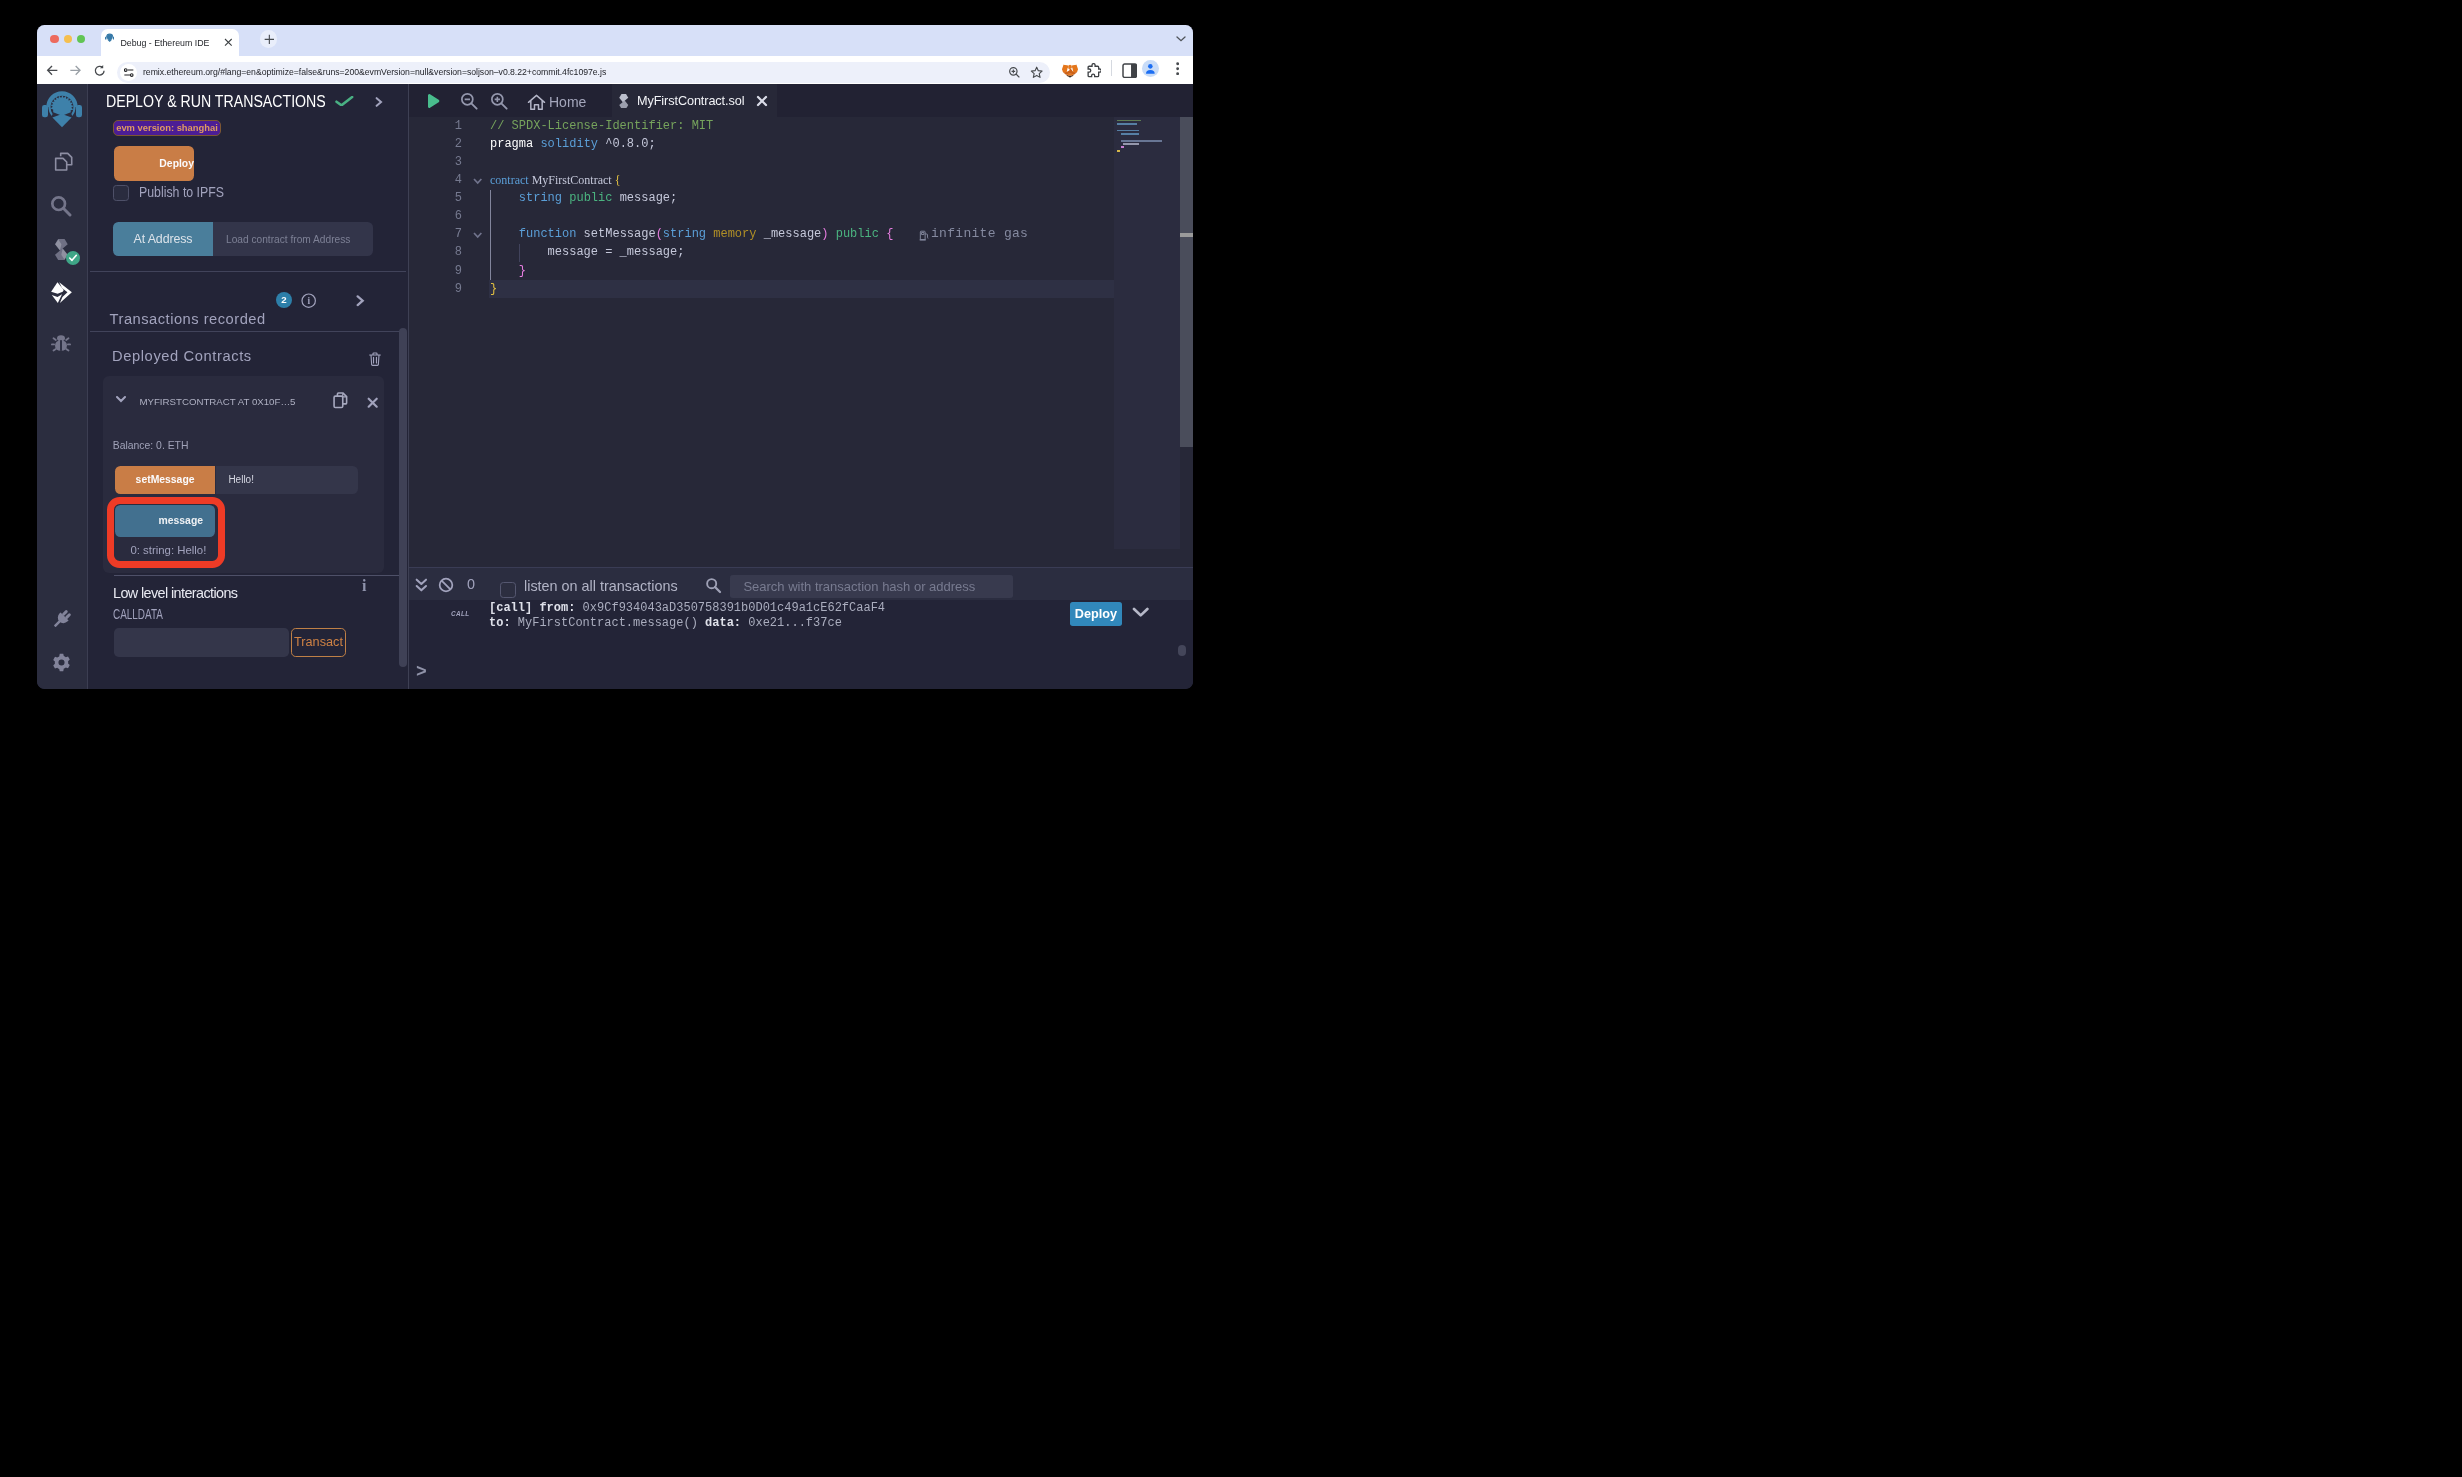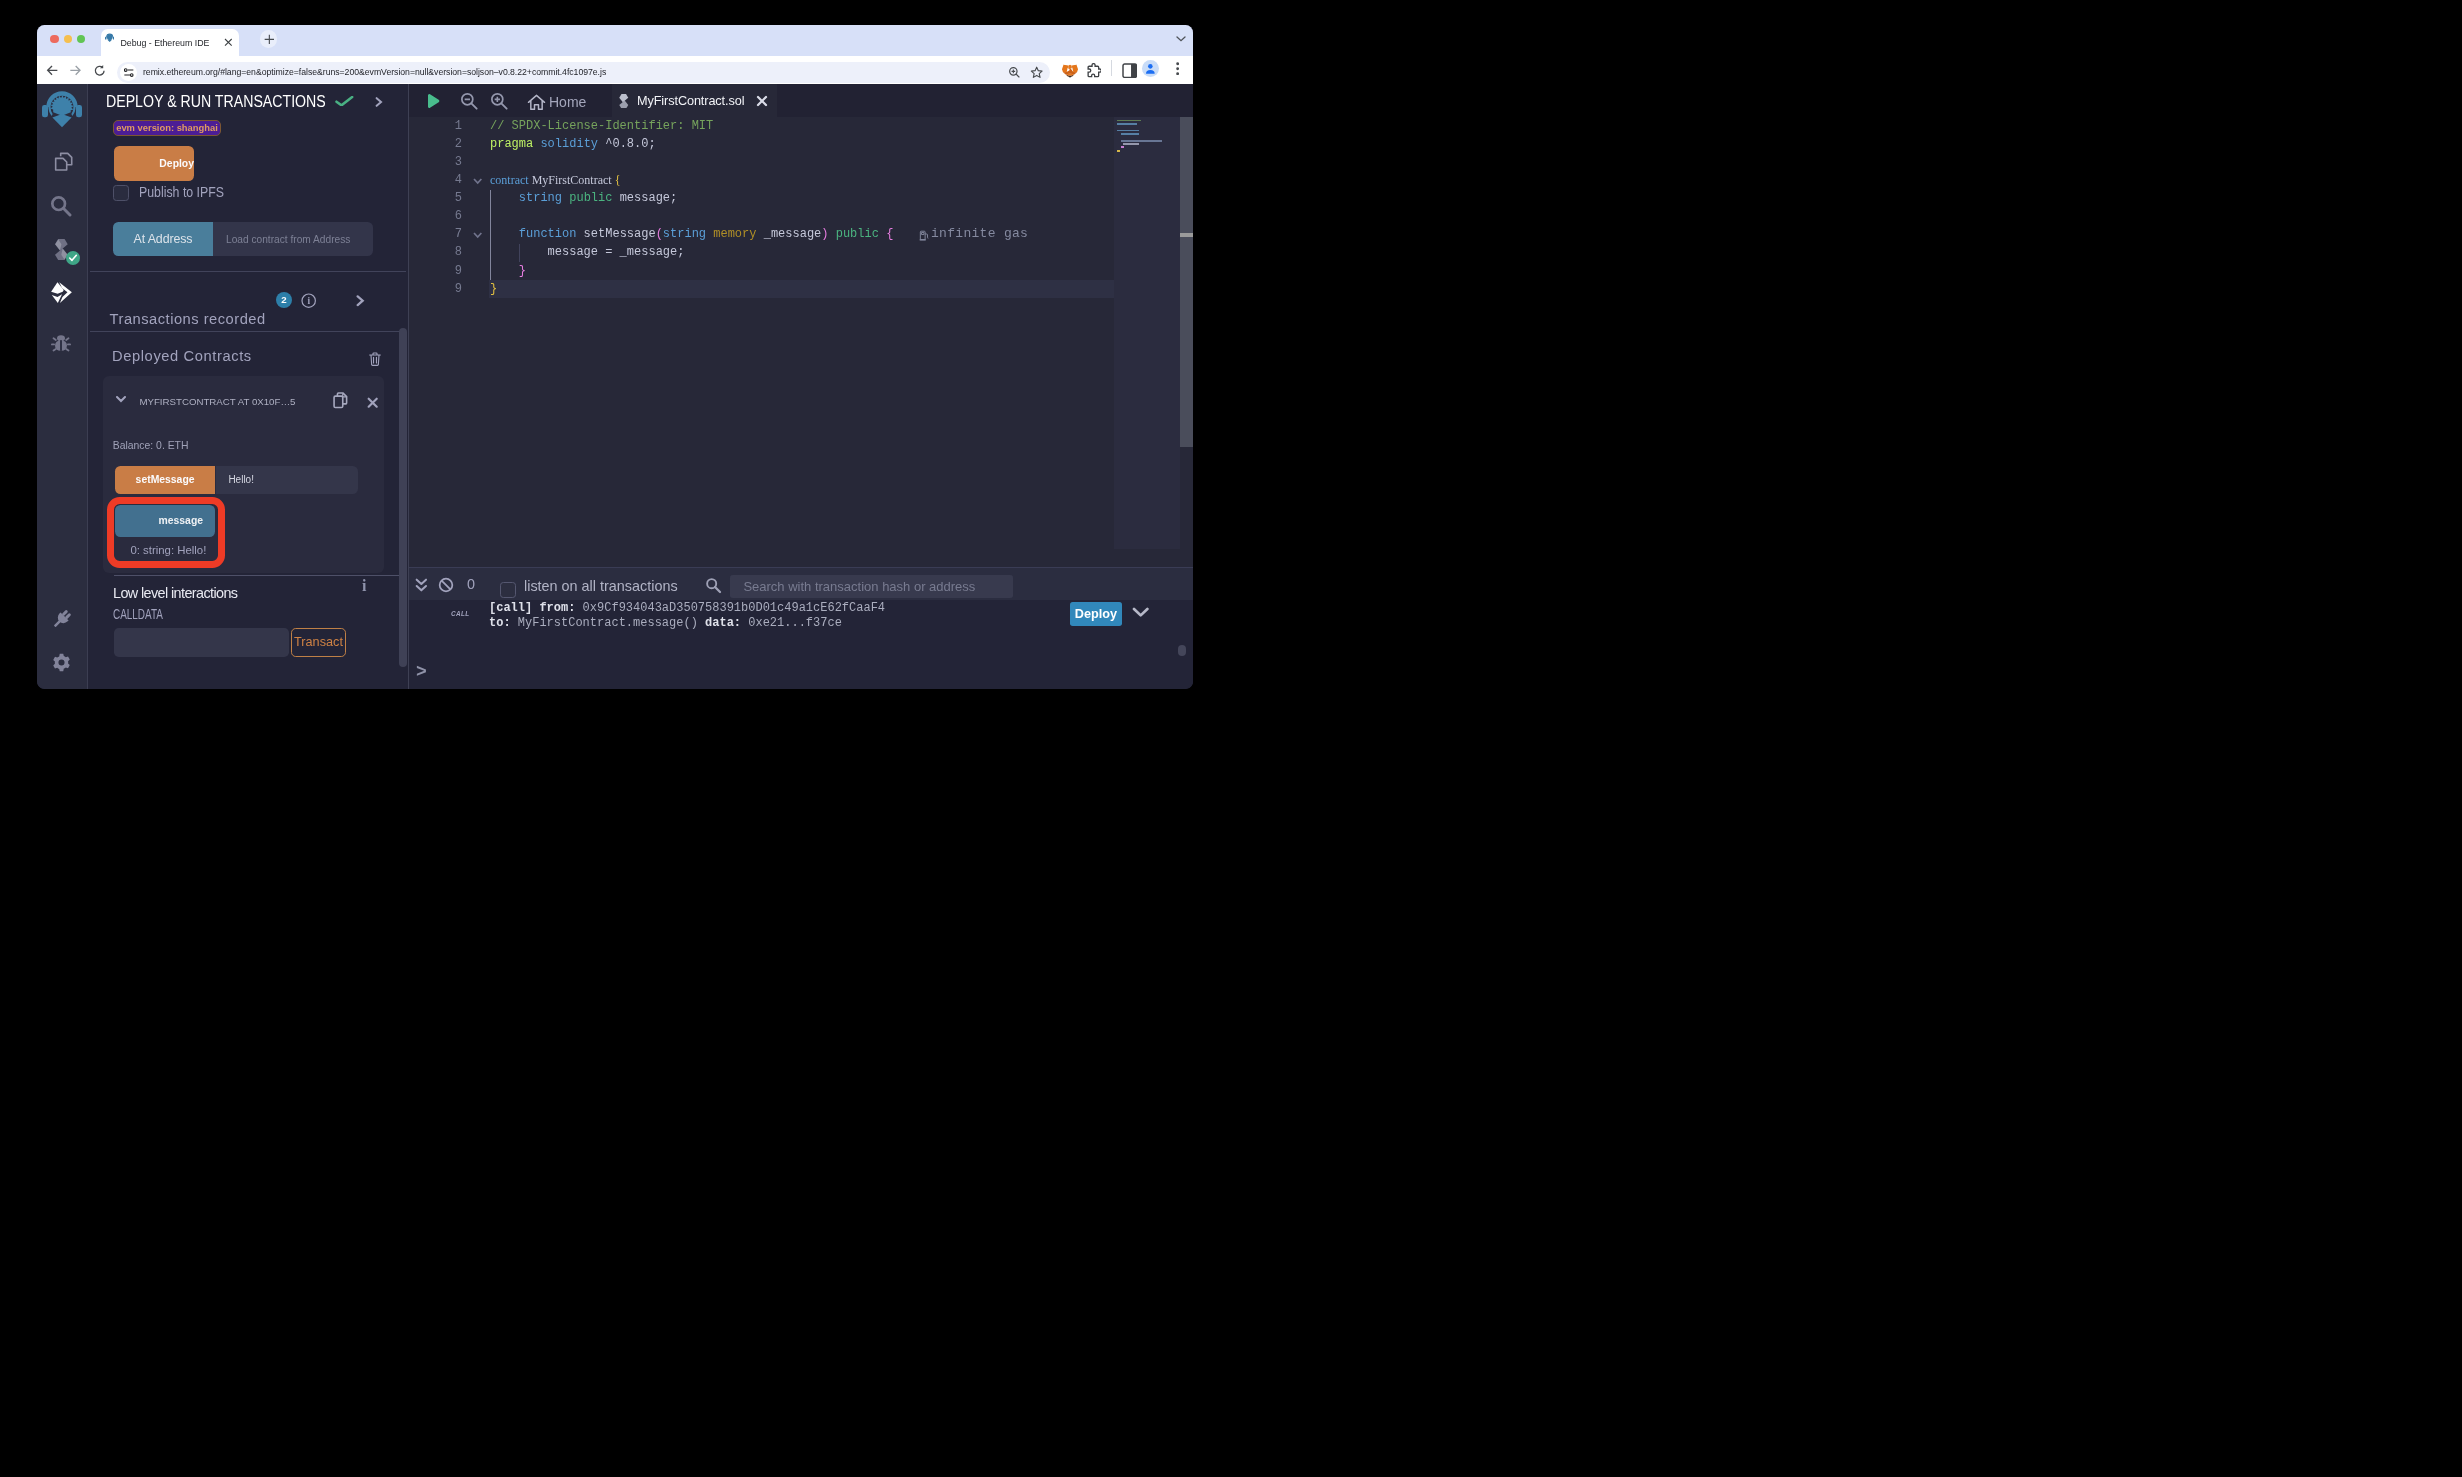--- a/index.html
+++ b/index.html
@@ -339,21 +339,21 @@
         <div class="ln" style="top:163px;">9</div>
         <svg class="cicon" style="left:64px;top:61px" width="9.4" height="6.7" viewBox="0 0 14 10">
             <path d="M1.5 1.5 L7 7.5 L12.5 1.5" stroke="#70738c" stroke-width="2.6" fill="none"></path>
           </svg>
         <svg class="cicon" style="left:64px;top:115px" width="9.4" height="6.7" viewBox="0 0 14 10">
             <path d="M1.5 1.5 L7 7.5 L12.5 1.5" stroke="#70738c" stroke-width="2.6" fill="none"></path>
           </svg>
         <div id="guide1"></div>
         <div id="guide2"></div>
         <div class="cl" style="top:0px; color:#76a35c;">// SPDX-License-Identifier: MIT</div>
-        <div class="cl" style="top:18px;"><span style="color:#bef264">pragma</span> <span style="color:#5b9fd8">solidity</span> ^0.8.0;</div>
+        <div class="cl" style="top:18px;"><span style="color:#ffffff">pragma</span> <span style="color:#5b9fd8">solidity</span> ^0.8.0;</div>
         <div class="cl" style="top:54px;font-family:Liberation Serif, serif;"><span style="color:#5b9fd8">contract</span> MyFirstContract <span style="color:#e2c041">{</span></div>
         <div class="cl" style="top:72px;">    <span style="color:#5b9fd8">string</span> <span style="color:#4bb480">public</span> message;</div>
         <div class="cl" style="top:108px;">    <span style="color:#5b9fd8">function</span> setMessage<span style="color:#e77de0">(</span><span style="color:#5b9fd8">string</span> <span style="color:#b08f26">memory</span> _message<span style="color:#e77de0">)</span> <span style="color:#4bb480">public</span> <span style="color:#e77de0">{</span></div>
         <div class="cl" style="top:126px;">        message = _message;</div>
         <div class="cl" style="top:145px;">    <span style="color:#e77de0">}</span></div>
         <div class="cl" style="top:163px;"><span style="color:#e2c041">}</span></div>
         <svg class="cicon" style="left:510px;top:113px" width="10" height="10.7" viewBox="0 0 15 16">
             <path d="M2 14.5 V3 A1.2 1.2 0 0 1 3.2 1.8 H8 A1.2 1.2 0 0 1 9.2 3 V14.5 Z M9.2 6 H11.5 A1.3 1.3 0 0 1 12.8 7.3 V11.3 A1 1 0 0 0 14 12.3 M3.8 3.8 H7.4 V6.8 H3.8 Z" fill="none" stroke="#858aa0" stroke-width="1.4"></path>
             <path d="M1 14.8 H10.2" stroke="#858aa0" stroke-width="1.6"></path>
           </svg>

